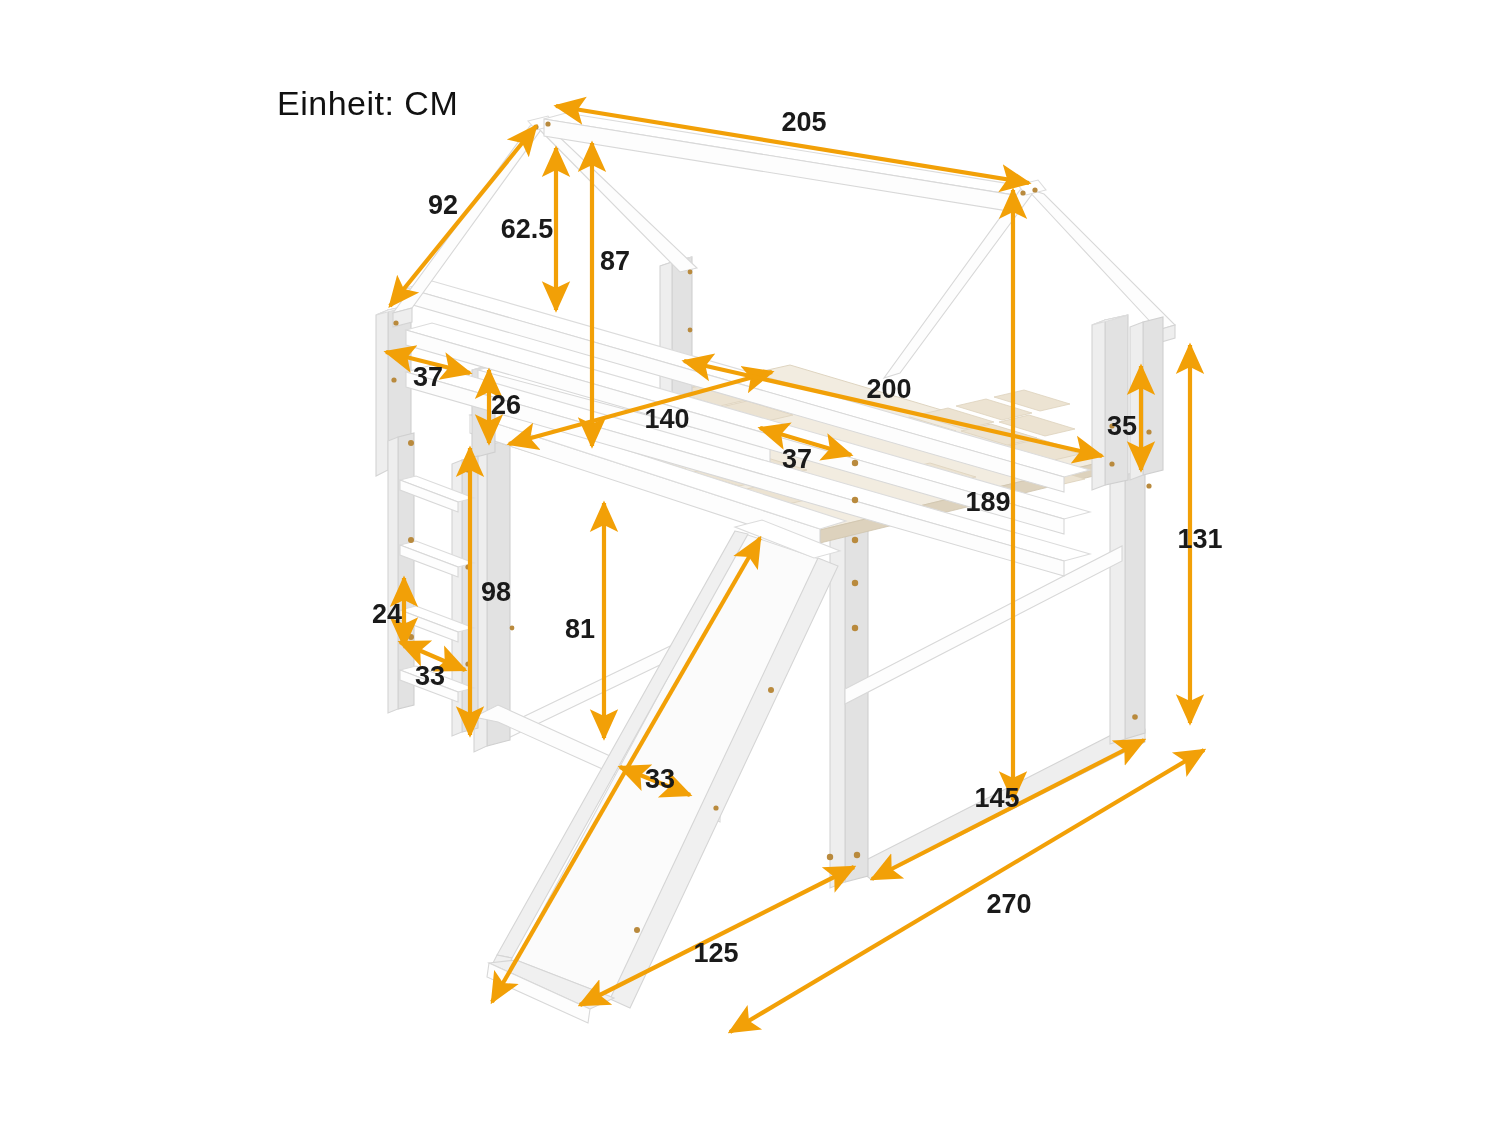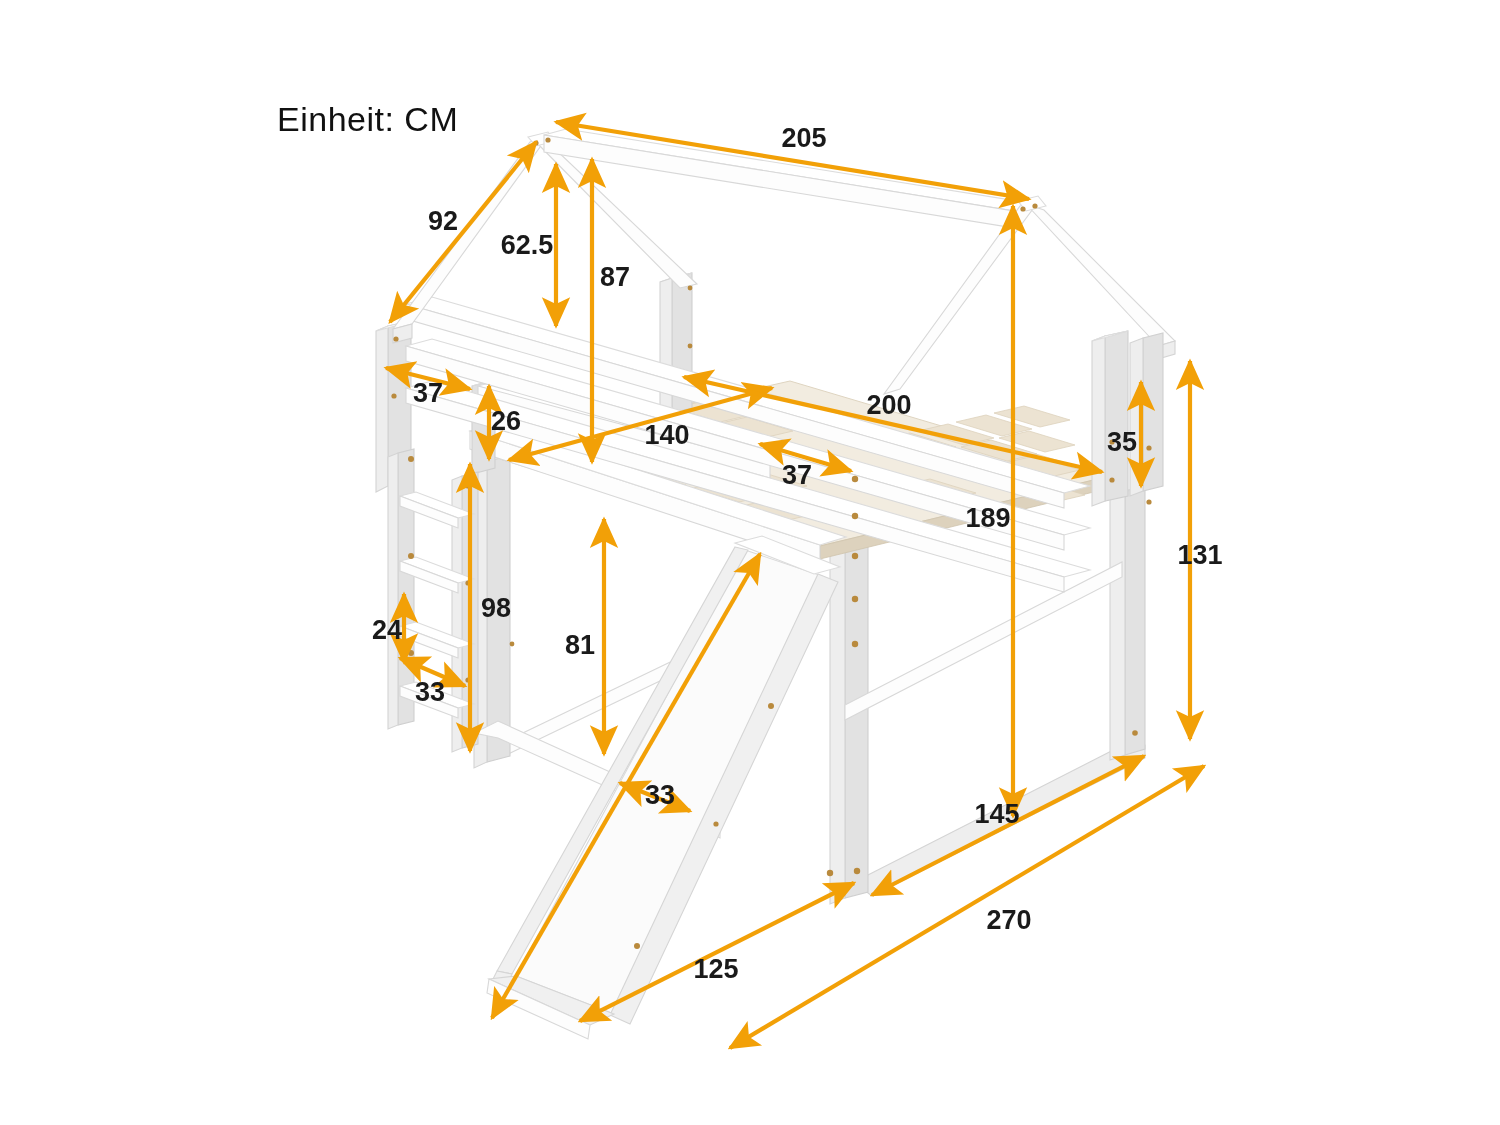--- a/index.html
+++ b/index.html
@@ -9,21 +9,21 @@
   }
   body {
     width: 1500px;
     height: 1125px;
     font-family: "Liberation Sans", sans-serif;
     overflow: hidden;
     position: relative;
   }
   #diagram-root {
     position: absolute;
-    left: 0; top: 16px;
+    left: 0; top: 0;
     width: 1500px;
     height: 810px;
   }
   svg.diagram {
     display: block;
     width: 1500px;
     height: 1125px;
   }
   .unit-label {
     font-family: "Liberation Sans", sans-serif;

